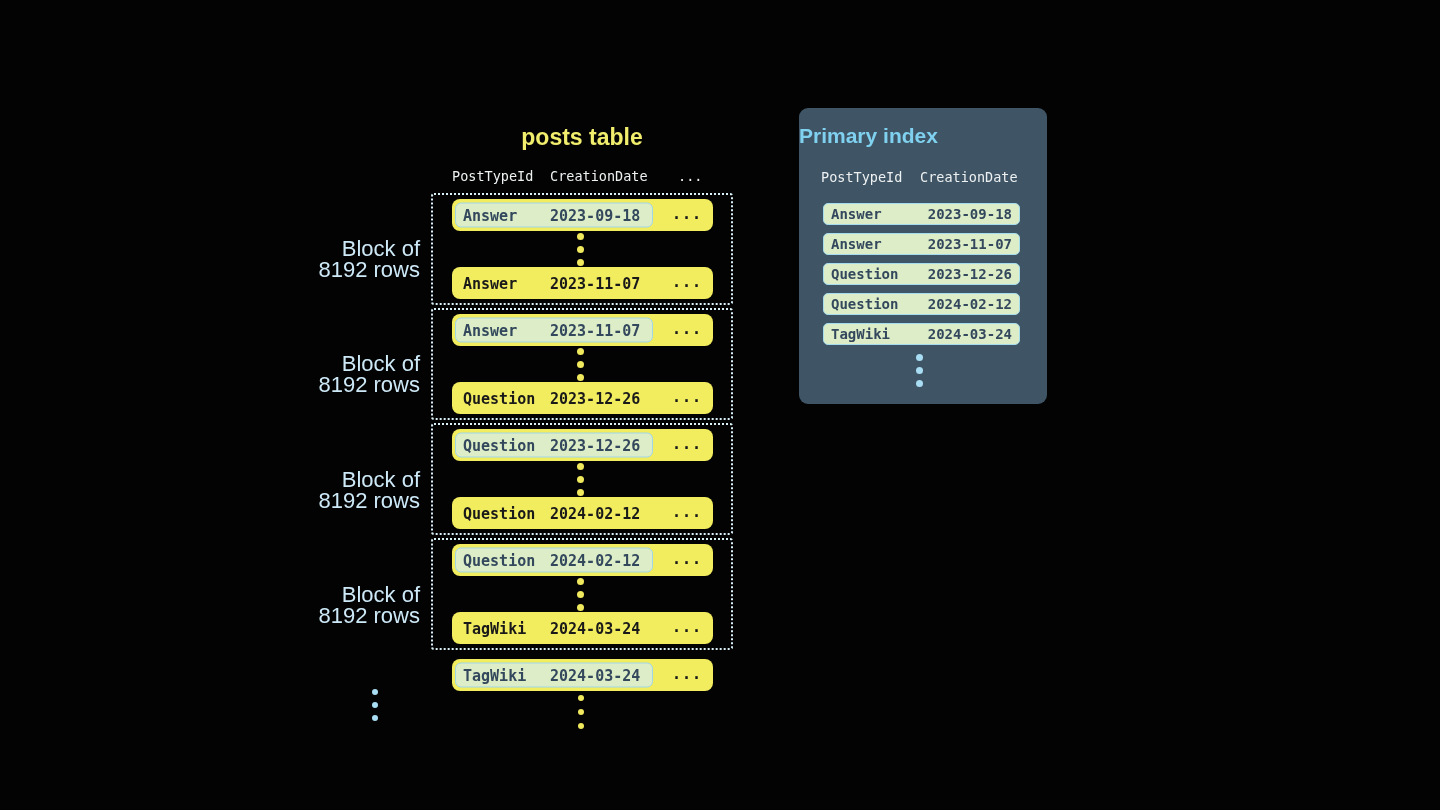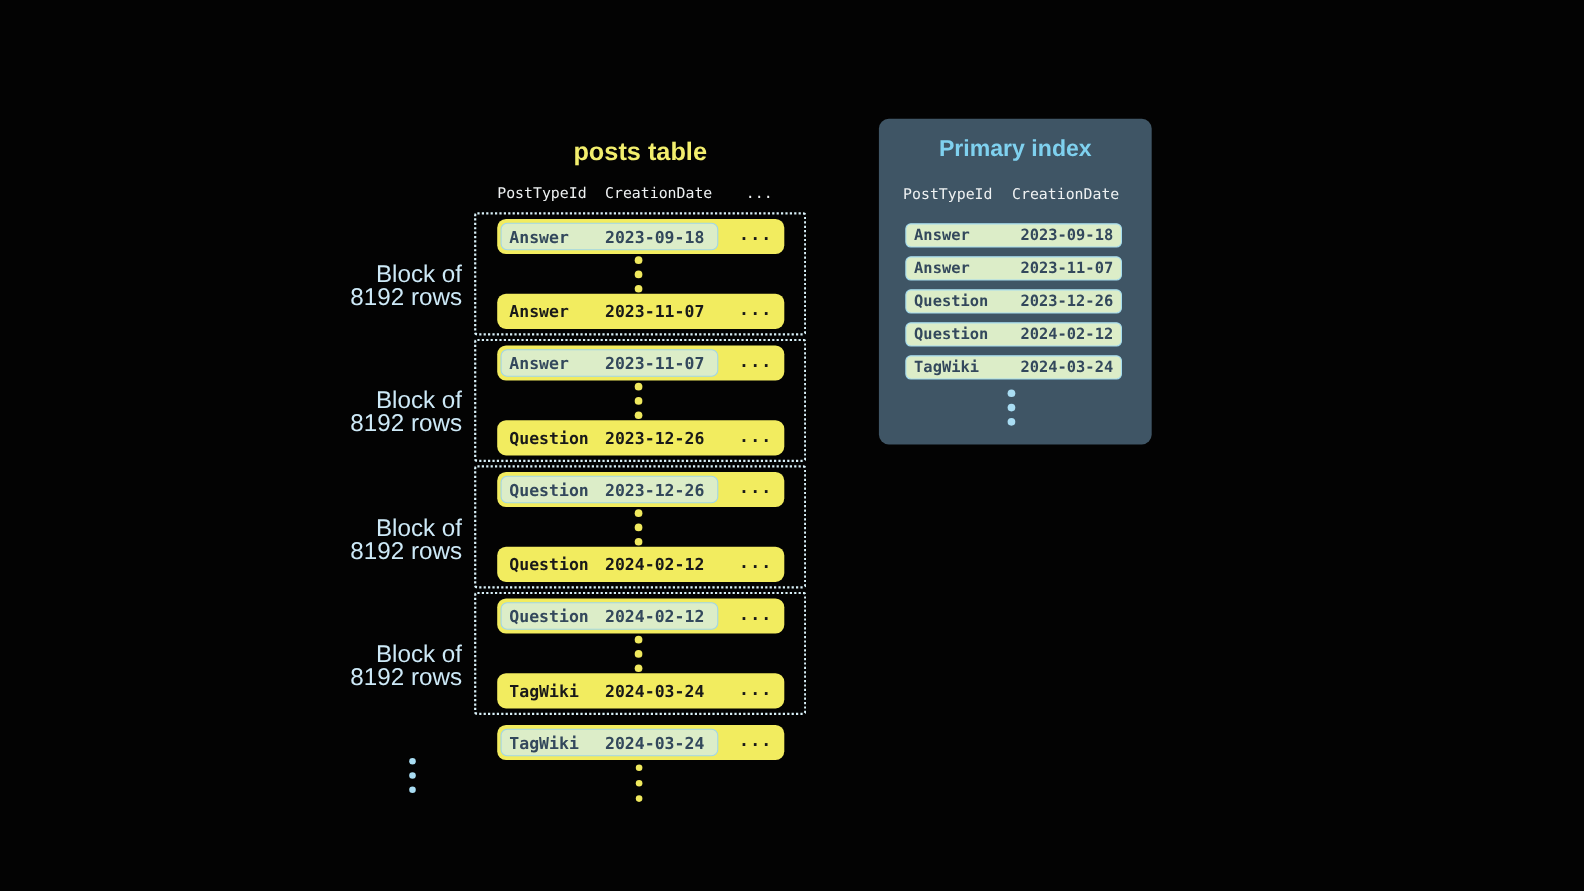--- a/index.html
+++ b/index.html
@@ -63,21 +63,21 @@
   }
   .lbl-0 { top:238px; } .lbl-1 { top:353px; } .lbl-2 { top:469px; } .lbl-3 { top:584px; }
   .overflow-row { left:452px; top:659px; }
 
   
   .panel {
     position:absolute; left:799px; top:108px; width:248px; height:296px;
     background:#3f5565; border-radius:9px;
   }
   .panel-title {
-    position:absolute; top:16px; left:0; width:100%; text-align:center;
+    position:absolute; top:16px; left:0; width:100%; 
     font-size:21px; font-weight:600; color:#7fd1ef;
   }
   .p-hdr {
     position:absolute; top:61px;
     font-family:"DejaVu Sans Mono", monospace; font-size:13.5px; color:#eef1f2;
   }
   .p-hdr-1 { left:22px; } .p-hdr-2 { left:121px; }
   .panel-rows {
     position:absolute; left:24px; top:95px;
     display:flex; flex-direction:column; gap:8px;

